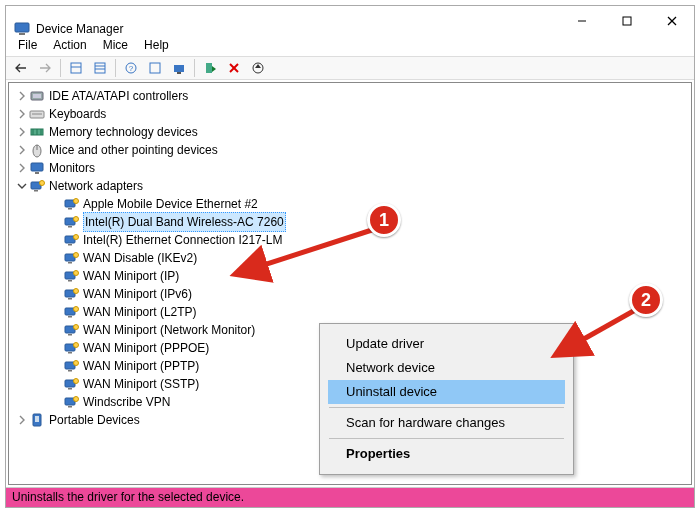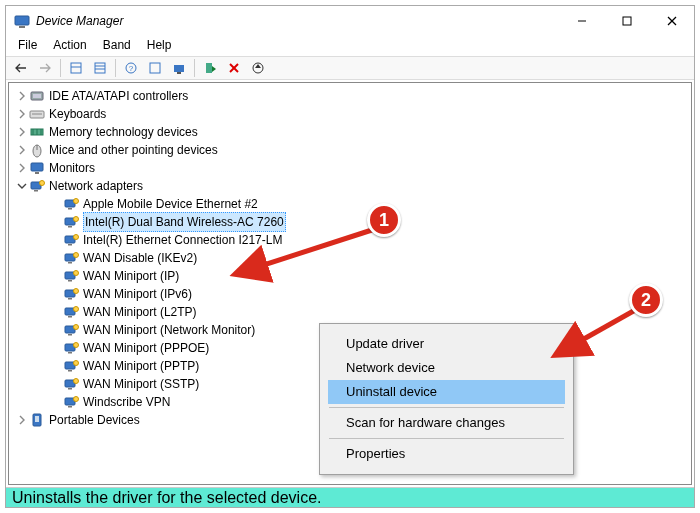--- a/index.html
+++ b/index.html
@@ -20,24 +20,23 @@
     border: 1px solid #aaa;
     background: #fff;
     display: flex;
     flex-direction: column;
     position: relative;
   }
   
   .titlebar {
     height: 30px;
     display: flex;
-    align-items: center;
+    align-items: flex-end;
     padding: 0 0 0 8px;
     background: #fff;
-    font-style: italic;
   }
   .titlebar-icon { width: 16px; height: 16px; margin-right: 6px; }
   .titlebar-title { flex: 1; font-size: 12px; }
   .win-controls { display: flex; height: 100%; }
   .win-btn {
     width: 45px;
     display: flex;
     align-items: center;
     justify-content: center;
     font-size: 14px;
@@ -124,29 +123,29 @@
     box-shadow: 2px 2px 4px rgba(0,0,0,0.25);
     padding: 8px;
     font-size: 13px;
   }
   .ctx-item {
     padding: 4px 18px;
     line-height: 16px;
   }
   .ctx-item.highlight { background: #90c8f6; }
   .ctx-sep { height:1px; background:#c0c0c0; margin:3px 1px; }
-  .ctx-item.bold { font-weight: normal; }
+  .ctx-item.bold { font-weight: bold; }
   
   .statusbar {
     height: 20px;
     border-top: 1px solid #ccc;
     padding: 2px 6px;
-    font-size: 16px;
-    display:flex; align-items:center;
-    background:#5eead4;
+    font-size: 12px;
+    display:flex; align-items:flex-start;
+    background:#ec4899;
   }
   
   .badge {
     position: absolute;
     width: 34px; height: 34px;
     border-radius: 50%;
     background: #d92a1c;
     border: 3px solid #fff;
     color: #fff;
     font-weight: bold;
@@ -190,21 +189,21 @@
             <line x1="1" y1="1" x2="9" y2="9" stroke="#000" stroke-width="1.2"></line>
             <line x1="9" y1="1" x2="1" y2="9" stroke="#000" stroke-width="1.2"></line>
           </svg>
         </div>
     </div>
   </div>
 
   <div class="menubar">
     <span class="menu-item">File</span>
     <span class="menu-item">Action</span>
-    <span class="menu-item">Band</span>
+    <span class="menu-item">Mice</span>
     <span class="menu-item">Help</span>
   </div>
 
   <div class="toolbar">
     <div class="tool-btn">
         <svg width="14" height="12">
           <path d="M6 2 L2 6 L6 10 M2 6 H12" stroke="#333" fill="none" stroke-width="1.3"></path>
         </svg>
       </div>
     <div class="tool-btn">

